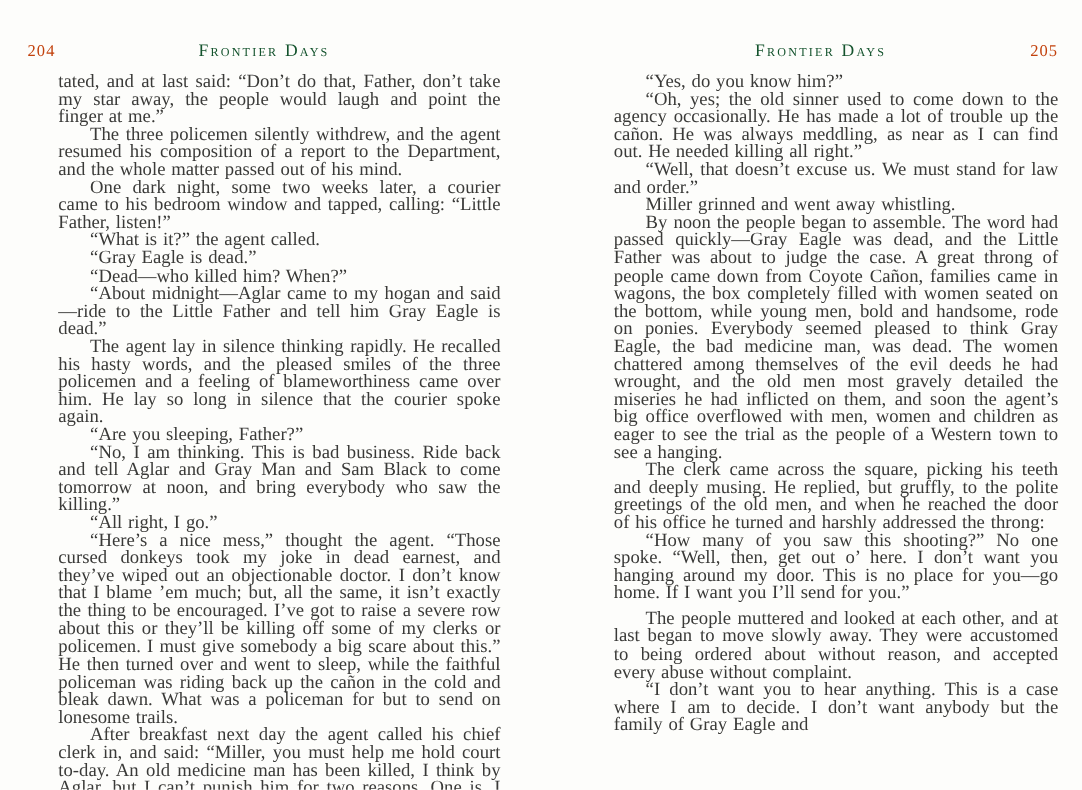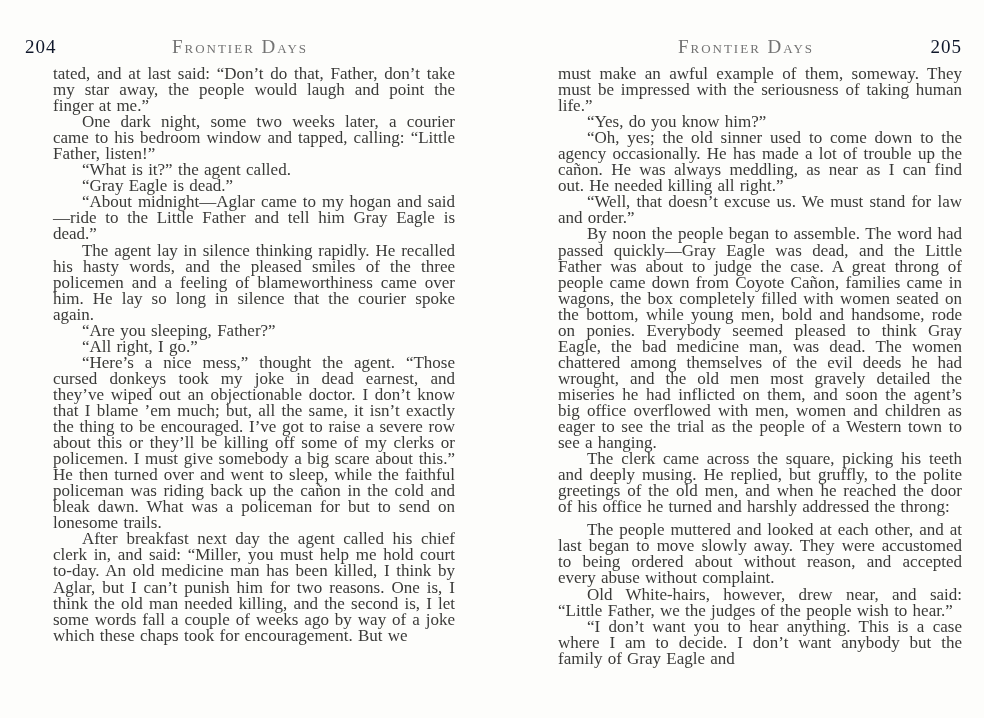--- a/index.html
+++ b/index.html
@@ -25,31 +25,31 @@
   .page-header {
     position: relative;
     height: 18px;
     margin-bottom: 10px;
   }
   .running-head {
     display: block;
     text-align: center;
     font-variant: small-caps;
     letter-spacing: 2px;
-    font-size: 19px;
+    font-size: 16px;
     line-height: 18px;
-    color: #737373;
+    color: #14532d;
   }
   .folio {
     position: absolute;
     top: 0;
-    font-size: 19px;
+    font-size: 15px;
     line-height: 18px;
     letter-spacing: 1px;
-    color: #0f172a;
+    color: #c2410c;
   }
   .folio-left  { left: 0; }
   .folio-right { right: 0; }
 
   .page-body {
     font-size: 17px;
     line-height: 16.05px;
     text-align: justify;
     word-spacing: 0.06em;
     margin-left: 28px;
@@ -63,43 +63,46 @@
 
 <div class="spread">
 
   <div class="page page-left">
     <div class="page-header">
       <span class="folio folio-left">204</span>
       <span class="running-head">Frontier Days</span>
     </div>
     <div class="page-body">
         <p class="para">tated, and at last said: “Don’t do that, Father, don’t take my star away, the people would laugh and point the finger at me.”</p>
+        <p class="para indent">The three policemen silently withdrew, and the agent resumed his composition of a report to the Department, and the whole matter passed out of his mind.</p>
         <p class="para indent">One dark night, some two weeks later, a courier came to his bedroom window and tapped, calling: “Little Father, listen!”</p>
         <p class="para indent">“What is it?” the agent called.</p>
         <p class="para indent">“Gray Eagle is dead.”</p>
+        <p class="para indent">“Dead—who killed him? When?”</p>
         <p class="para indent">“About midnight—Aglar came to my hogan and said—ride to the Little Father and tell him Gray Eagle is dead.”</p>
         <p class="para indent">The agent lay in silence thinking rapidly.  He recalled his hasty words, and the pleased smiles of the three policemen and a feeling of blameworthiness came over him.  He lay so long in silence that the courier spoke again.</p>
         <p class="para indent">“Are you sleeping, Father?”</p>
+        <p class="para indent">“No, I am thinking.  This is bad business.  Ride back and tell Aglar and Gray Man and Sam Black to come tomorrow at noon, and bring everybody who saw the killing.”</p>
         <p class="para indent">“All right, I go.”</p>
         <p class="para indent">“Here’s a nice mess,” thought the agent.  “Those cursed donkeys took my joke in dead earnest, and they’ve wiped out an objectionable doctor.  I don’t know that I blame ’em much; but, all the same, it isn’t exactly the thing to be encouraged.  I’ve got to raise a severe row about this or they’ll be killing off some of my clerks or policemen.  I must give somebody a big scare about this.”  He then turned over and went to sleep, while the faithful policeman was riding back up the cañon in the cold and bleak dawn.  What was a policeman for but to send on lonesome trails.</p>
         <p class="para indent">After breakfast next day the agent called his chief clerk in, and said: “Miller, you must help me hold court to-day.  An old medicine man has been killed, I think by Aglar, but I can’t punish him for two reasons.  One is, I think the old man needed killing, and the second is, I let some words fall a couple of weeks ago by way of a joke which these chaps took for encouragement.  But we</p>
       </div>
   </div>
 
   <div class="page page-right">
     <div class="page-header">
       <span class="running-head">Frontier Days</span>
       <span class="folio folio-right">205</span>
     </div>
     <div class="page-body">
-        <p class="para">must make an awful example of them, someway.  They must be impressed with the seriousness of taking human life.”</p>
         <p class="para indent">“Yes, do you know him?”</p>
         <p class="para indent">“Oh, yes; the old sinner used to come down to the agency occasionally.  He has made a lot of trouble up the cañon.  He was always meddling, as near as I can find out.  He needed killing all right.”</p>
         <p class="para indent">“Well, that doesn’t excuse us.  We must stand for law and order.”</p>
+        <p class="para indent">Miller grinned and went away whistling.</p>
         <p class="para indent">By noon the people began to assemble.  The word had passed quickly—Gray Eagle was dead, and the Little Father was about to judge the case.  A great throng of people came down from Coyote Cañon, families came in wagons, the box completely filled with women seated on the bottom, while young men, bold and handsome, rode on ponies.  Everybody seemed pleased to think Gray Eagle, the bad medicine man, was dead.  The women chattered among themselves of the evil deeds he had wrought, and the old men most gravely detailed the miseries he had inflicted on them, and soon the agent’s big office overflowed with men, women and children as eager to see the trial as the people of a Western town to see a hanging.</p>
         <p class="para indent">The clerk came across the square, picking his teeth and deeply musing.  He replied, but gruffly, to the polite greetings of the old men, and when he reached the door of his office he turned and harshly addressed the throng:</p>
+        <p class="para indent">“How many of you saw this shooting?”  No one spoke.  “Well, then, get out o’ here.  I don’t want you hanging around my door. This is no place for you—go home.  If I want you I’ll send for you.”</p>
         <p class="para indent space-before">The people muttered and looked at each other, and at last began to move slowly away.  They were accustomed to being ordered about without reason, and accepted every abuse without complaint.</p>
-        <p class="para indent">Old White-hairs, however, drew near, and said: “Little Father, we the judges of the people wish to hear.”</p>
         <p class="para indent">“I don’t want you to hear anything.  This is a case where I am to decide.  I don’t want anybody but the family of Gray Eagle and</p>
       </div>
   </div>
 
 </div>
 
 </body></html>

